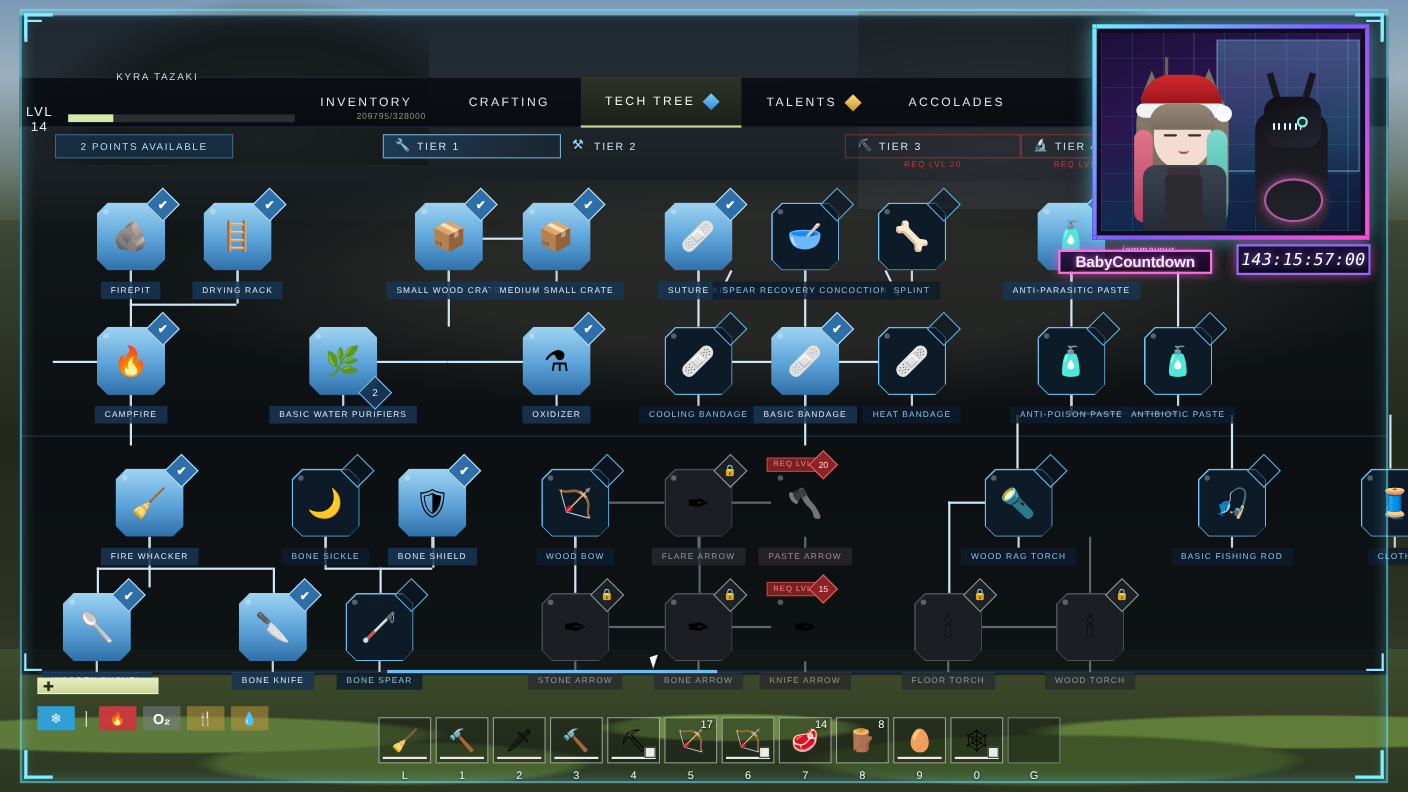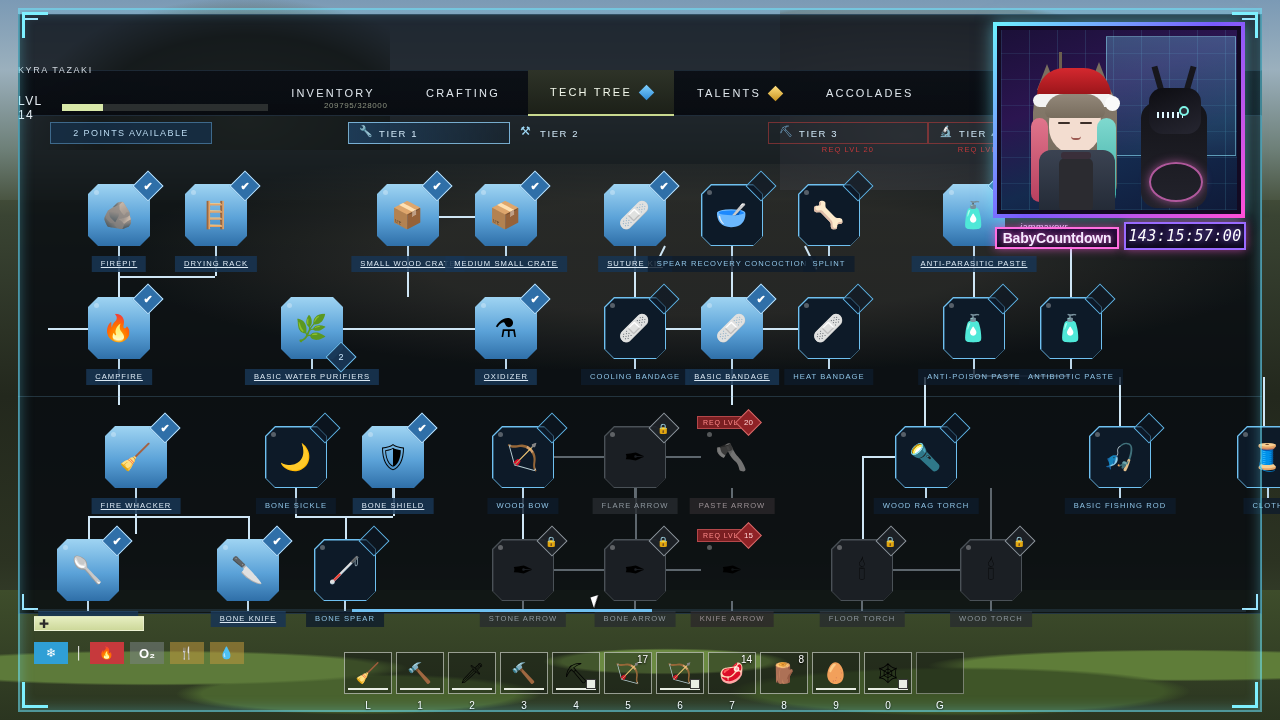--- a/index.html
+++ b/index.html
@@ -62,21 +62,21 @@
   .tree-art { position:absolute; left:0; right:0; top:150px; height:230px;
      background:radial-gradient(ellipse at 55% 40%, rgba(120,110,95,.22) 0 30%, transparent 60%);
      pointer-events:none; }
 
   
   .header { position:absolute; left:0; right:0; top:56px; height:46px;
       background:linear-gradient(180deg, rgba(10,14,20,.92), rgba(8,11,16,.96));
       border-top:1px solid rgba(120,180,220,.18);
       border-bottom:1px solid rgba(120,180,220,.18);
       display:flex; align-items:center; }
-  .player-block { width:250px; padding-left:0; }
+  .player-block { width:250px; padding-left:0;text-align:center; }
   .player-name { color:#cfd6dd; font-size:9px; letter-spacing:1.6px; }
   .player-lvl-row { display:flex; align-items:center; gap:8px; margin-top:19px; }
   .player-lvl { color:#e8eef4; font-size:12px; letter-spacing:1.4px; }
   .xp-bar { width:258px; height:7px; background:#2b2f2f; position:relative; }
   .xp-fill { position:absolute; left:0; top:0; bottom:0; width:20%; background:#d8e8a8; }
   .xp-text { position:absolute; left:262px; top:-3px; color:#8b917f; font-size:8px; letter-spacing:.6px; white-space:nowrap; }
   .tabs { display:flex; align-items:stretch; height:46px; flex:1; }
   .tab { position:relative; display:flex; align-items:center; justify-content:center;
       color:#dfe6ec; font-size:11px; letter-spacing:2.2px; padding:12px 22px; min-width:130px; }
   .tab.active { background:linear-gradient(180deg,#2e3328,#1c2018);
@@ -161,21 +161,21 @@
       border:1.5px solid #d36a6a; margin-left:-3px; position:relative; }
   .reqtag .num span { position:absolute; inset:0; transform:rotate(-45deg); display:flex;
       align-items:center; justify-content:center; color:#ffd2d2; font-size:8px; }
 
   .node-stem { position:absolute; left:30px; top:62px; width:2px; height:10px; background:#bcd7ea; }
   .locked .node-stem, .reqlvl .node-stem { background:#616a71; }
 
   .node-label { position:absolute; top:72px; left:50%; transform:translateX(-50%);
       white-space:nowrap; padding:3px 9px; font-size:7.6px; letter-spacing:1.05px;
       text-align:center; line-height:1.35; }
-  .unlocked .node-label { background:rgba(24,52,82,.88); color:#dce9f4;text-decoration:underline; }
+  .unlocked .node-label { background:rgba(24,52,82,.88); color:#dce9f4; }
   .avail .node-label    { background:rgba(14,28,44,.80); color:#8fc4e6; }
   .locked .node-label   { background:rgba(40,44,48,.78); color:#8e979e; }
   .reqlvl .node-label   { background:rgba(44,40,42,.78); color:#9a9094; }
 
   .link { position:absolute; background:#cfe6f5; }
   .link.dim { background:#5d666d; }
 
   
   .sec-div { position:absolute; left:0; right:0; height:1px; background:rgba(120,180,220,.22); }
 
@@ -237,21 +237,21 @@
   .d-glow { position:absolute; left:148px; top:132px; width:54px; height:40px; border-radius:50%;
       border:2px solid rgba(255,120,220,.65); box-shadow:0 0 10px rgba(255,120,220,.5); }
 
   
   .cam-handle { position:absolute; left:1020px; top:222px; z-index:44;
       color:#e8d7ff; font-size:9px; font-style:italic; letter-spacing:.4px;
       text-shadow:0 0 6px rgba(200,120,255,.9); }
   .plate { position:absolute; z-index:45; border:2px solid #ff6fe0;
       background:linear-gradient(180deg, rgba(40,10,60,.92), rgba(20,6,34,.92));
       box-shadow:0 0 10px rgba(255,90,220,.6); display:flex; align-items:center; justify-content:center; }
-  .plate-name { left:995px; top:227px; width:124px; height:22px; }
+  .plate-name { left:962px; top:227px; width:140px; height:22px;text-decoration:underline; }
   .plate-name span { font-size:14px; color:#f6e9ff; letter-spacing:-.2px;
       text-shadow:0 0 6px rgba(255,110,230,.9); font-weight:bold; }
   .plate-timer { left:1124px; top:222px; width:122px; height:28px; border-color:#9a6bff;
       background:linear-gradient(180deg, rgba(24,12,52,.95), rgba(12,8,30,.95)); }
   .plate-timer span { font-size:15px; color:#ffffff; letter-spacing:.4px; font-style:italic;
       font-family:"DejaVu Sans Mono", monospace; text-shadow:0 0 7px rgba(160,120,255,.95); }
 
   
   .hud { position:absolute; left:0; right:0; bottom:0; height:106px; z-index:30; }
   .health-bar { position:absolute; left:34px; top:2px; width:110px; height:15px;

